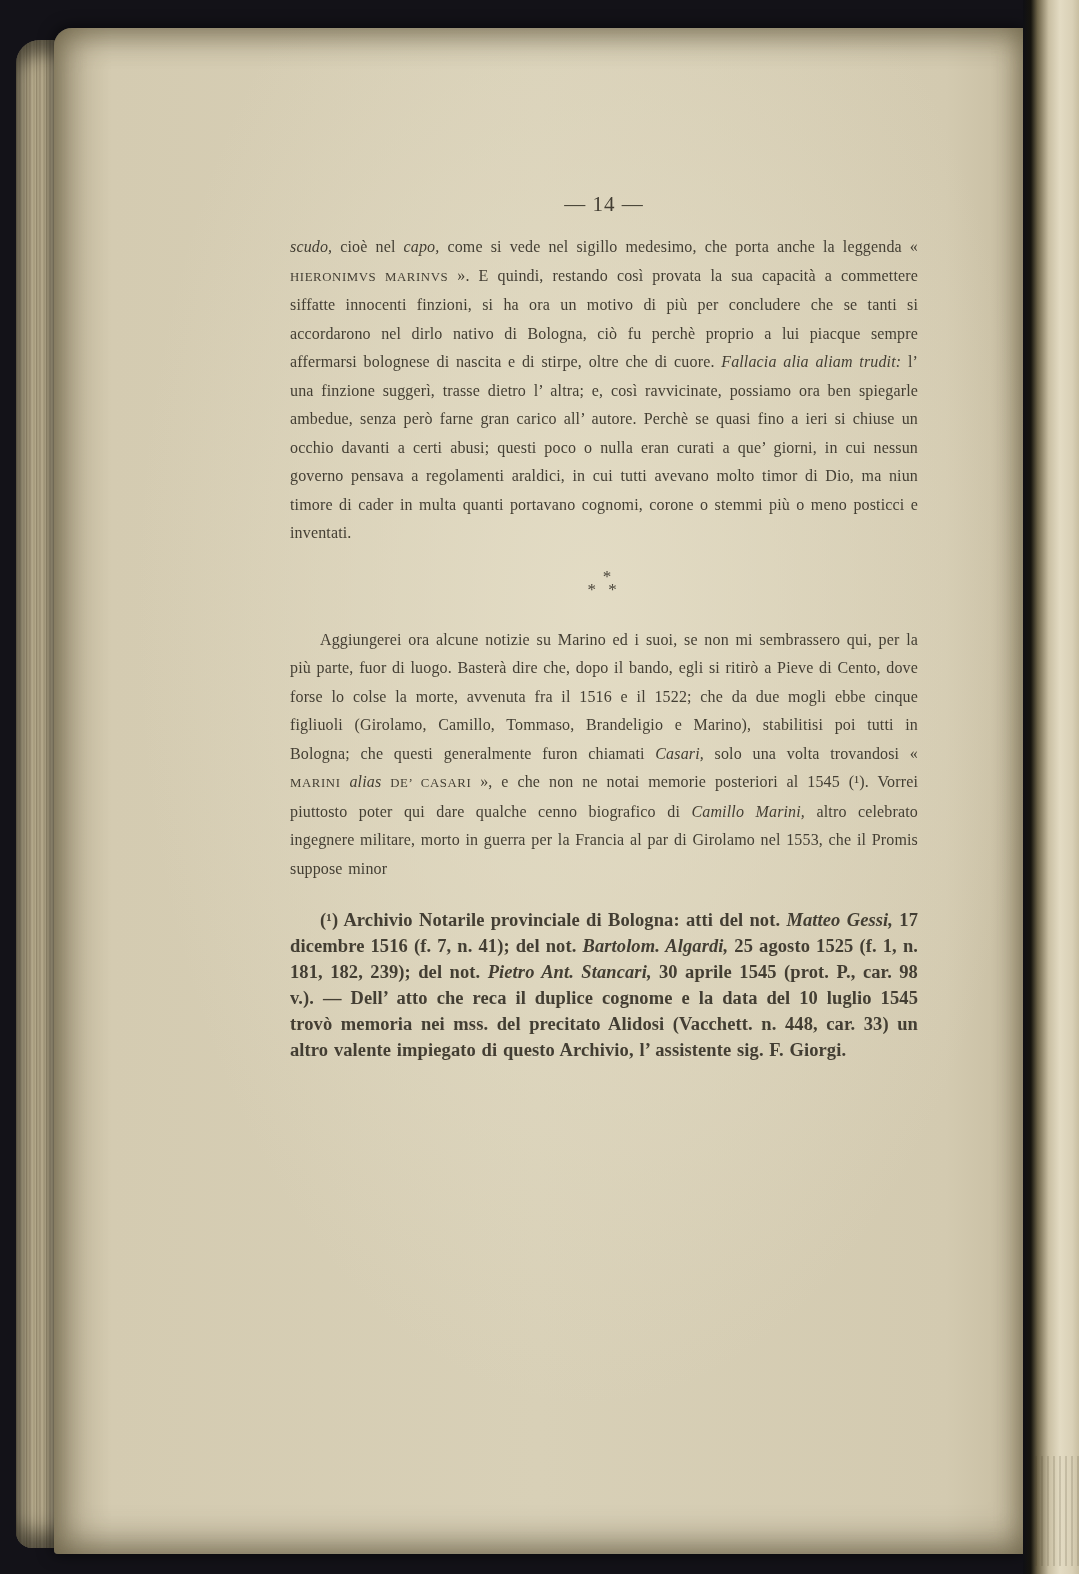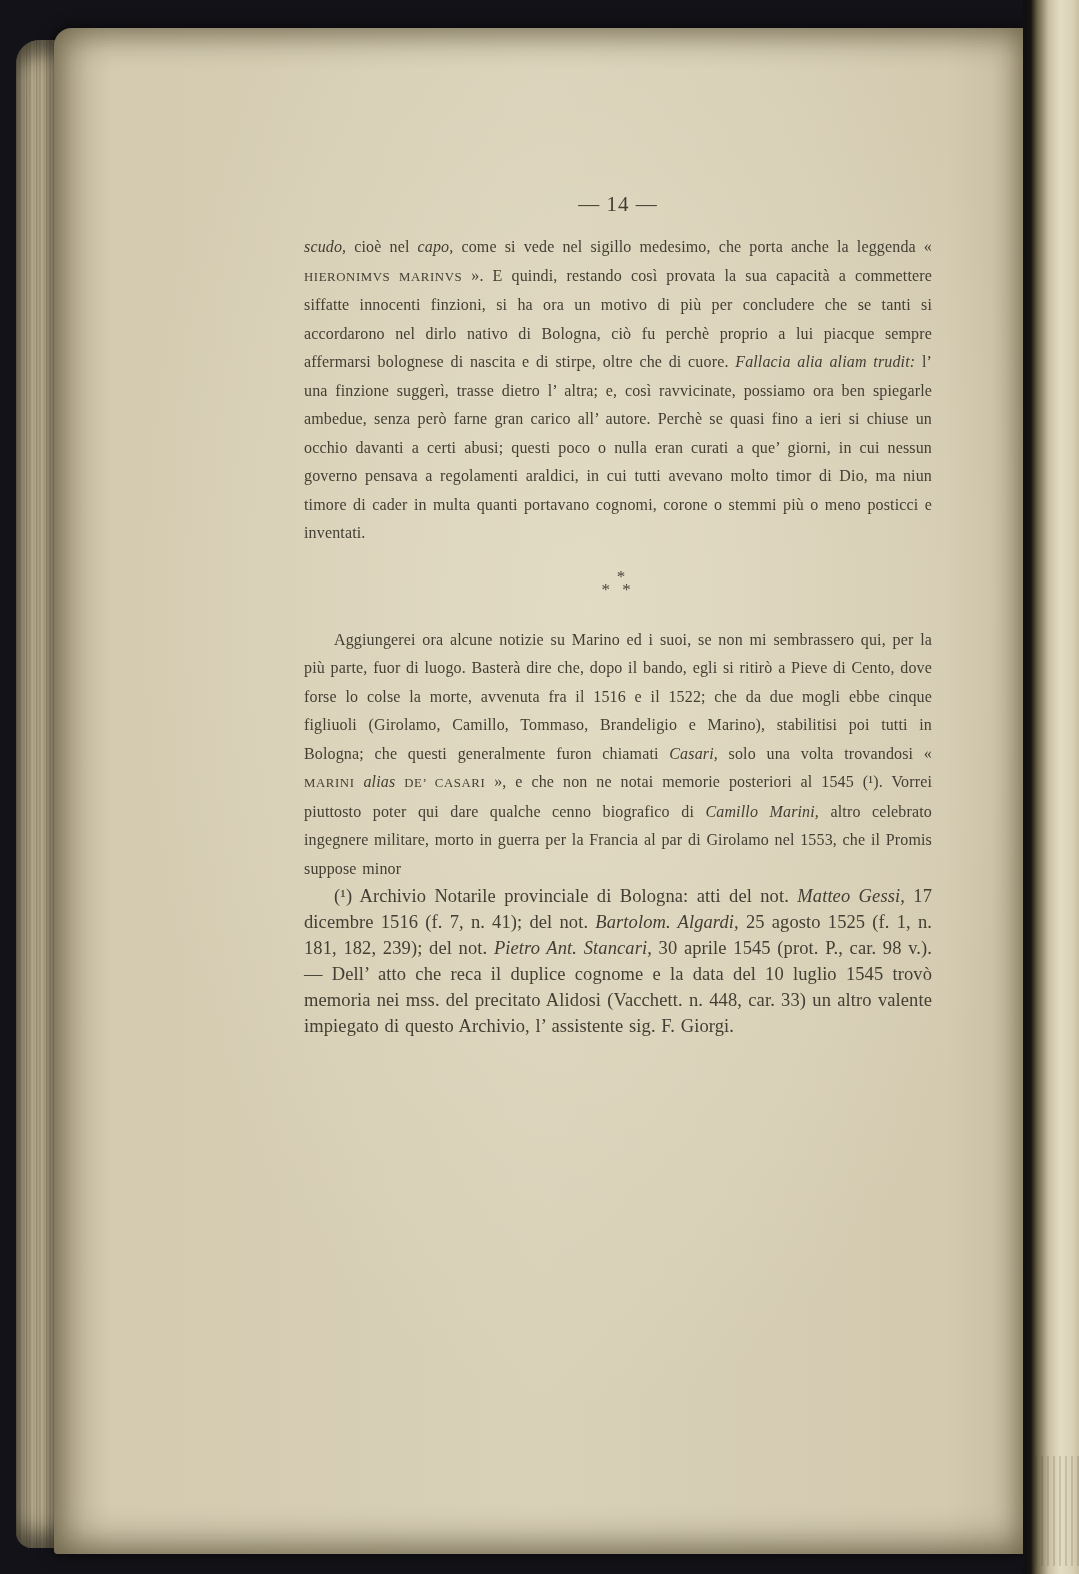--- a/index.html
+++ b/index.html
@@ -49,21 +49,21 @@
         #e3dbc3 66%, #d9d0b6 88%, #c9bfa2 100%);
   }
   .next-page-texture {
     position:absolute; right:0; bottom:8px; width:44px; height:110px;
     background: repeating-linear-gradient(90deg,
       rgba(70,60,36,0.30) 0 2px, rgba(0,0,0,0) 2px 6px);
     opacity:.55;
   }
 
   .text-area {
-    position:absolute; left:250px; top:165px; width:628px;
+    position:absolute; left:236px; top:165px; width:628px;
     color:#433e33;
   }
   .page-number {
     text-align:center;
     font-size:21px; line-height:22px;
     letter-spacing:1px;
   }
   .body-text {
     font-size:16px; line-height:28.5px;
     text-align:justify;
@@ -74,25 +74,27 @@
   .para2 { text-indent:30px; }
   .separator {
     text-align:center;
     font-size:17px; line-height:13px;
     margin:22px 0 30px 0;
     letter-spacing:4px;
     color:#4a453a;
   }
   .separator .star-top { padding-left:10px; }
   .footnote {
+    margin-top:24px;
     font-size:18.5px; line-height:26px;
     text-align:justify;
     text-indent:30px;
     word-spacing:1px;
     letter-spacing:0.1px;
+    font-weight:bold;
   }
   .it { font-style:italic; }
   .sc { font-size:0.80em; letter-spacing:0.6px; }
 </style>
 </head>
 <body>
 
 <div class="scan">
 
   <div class="page-stack"></div>

